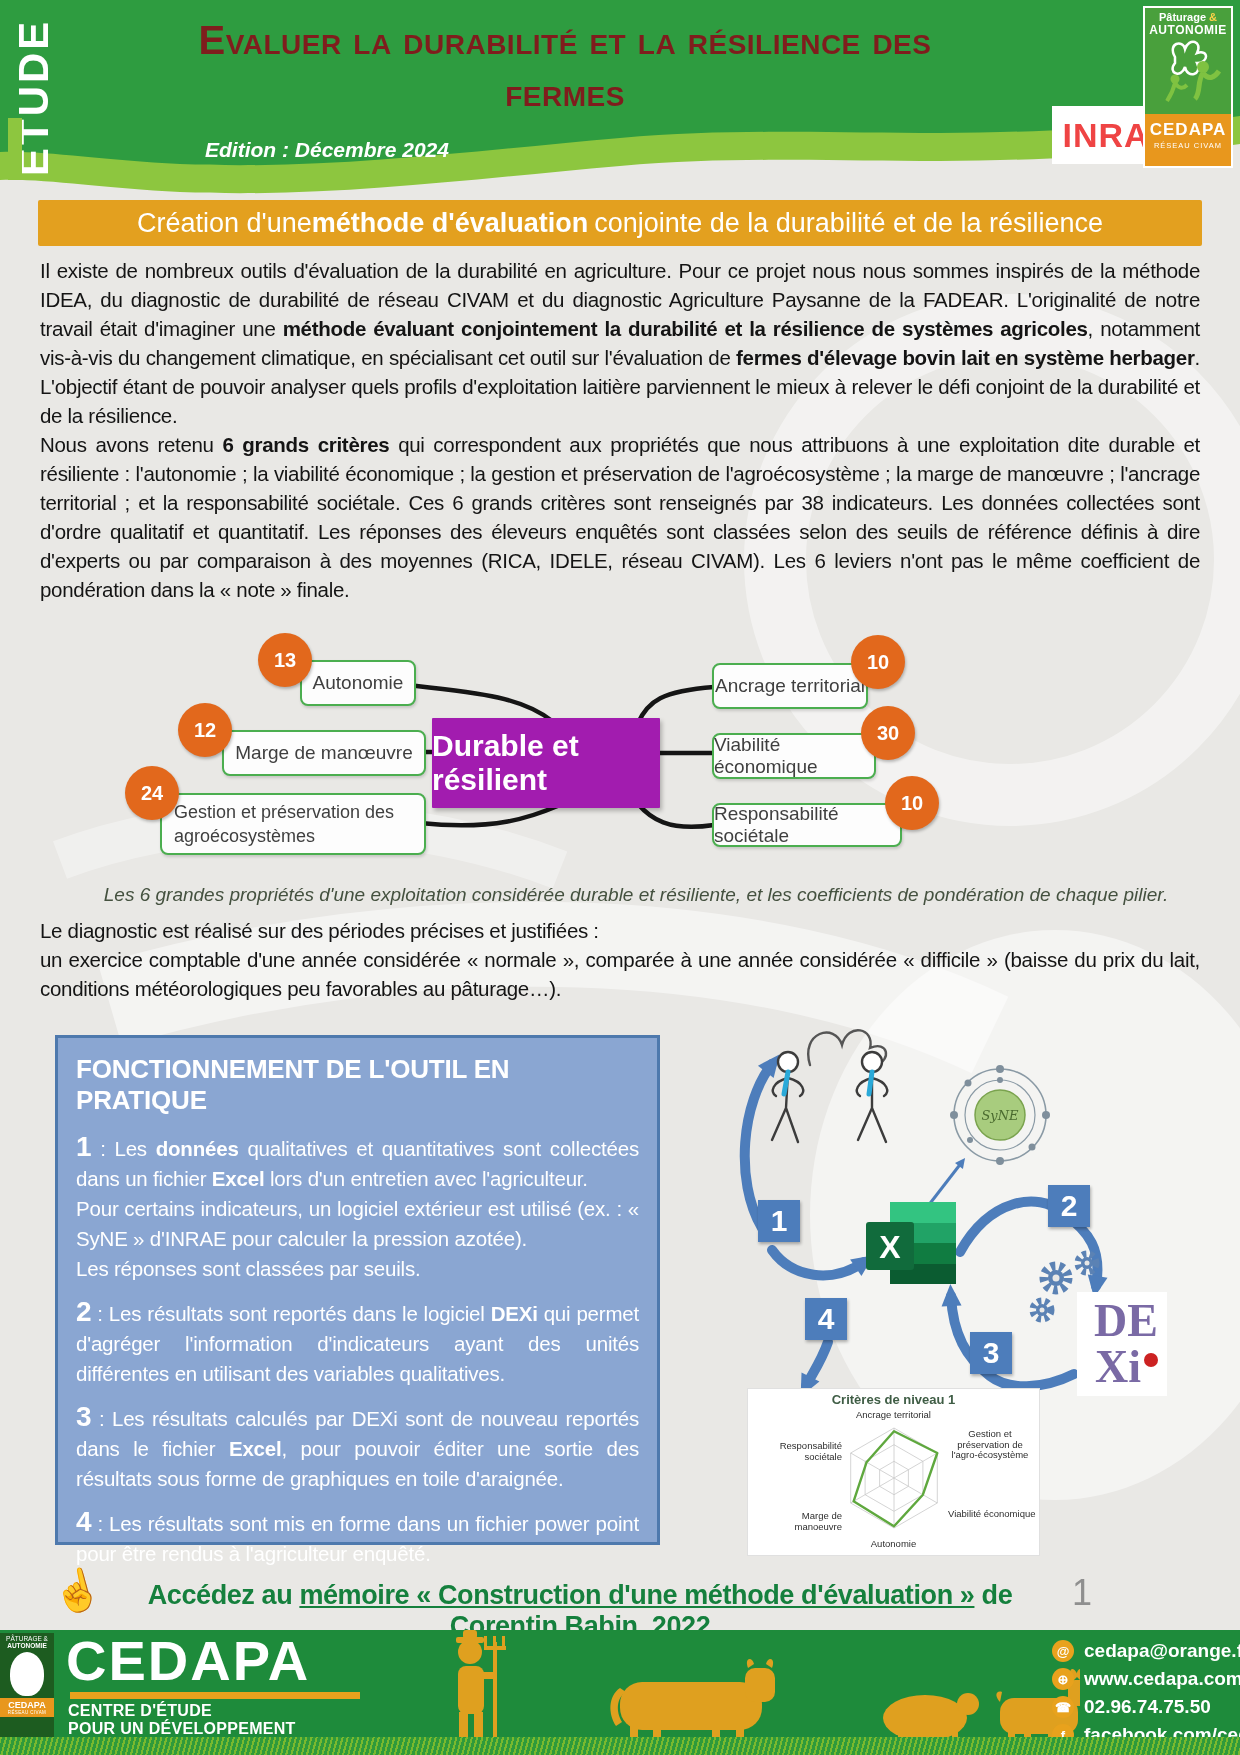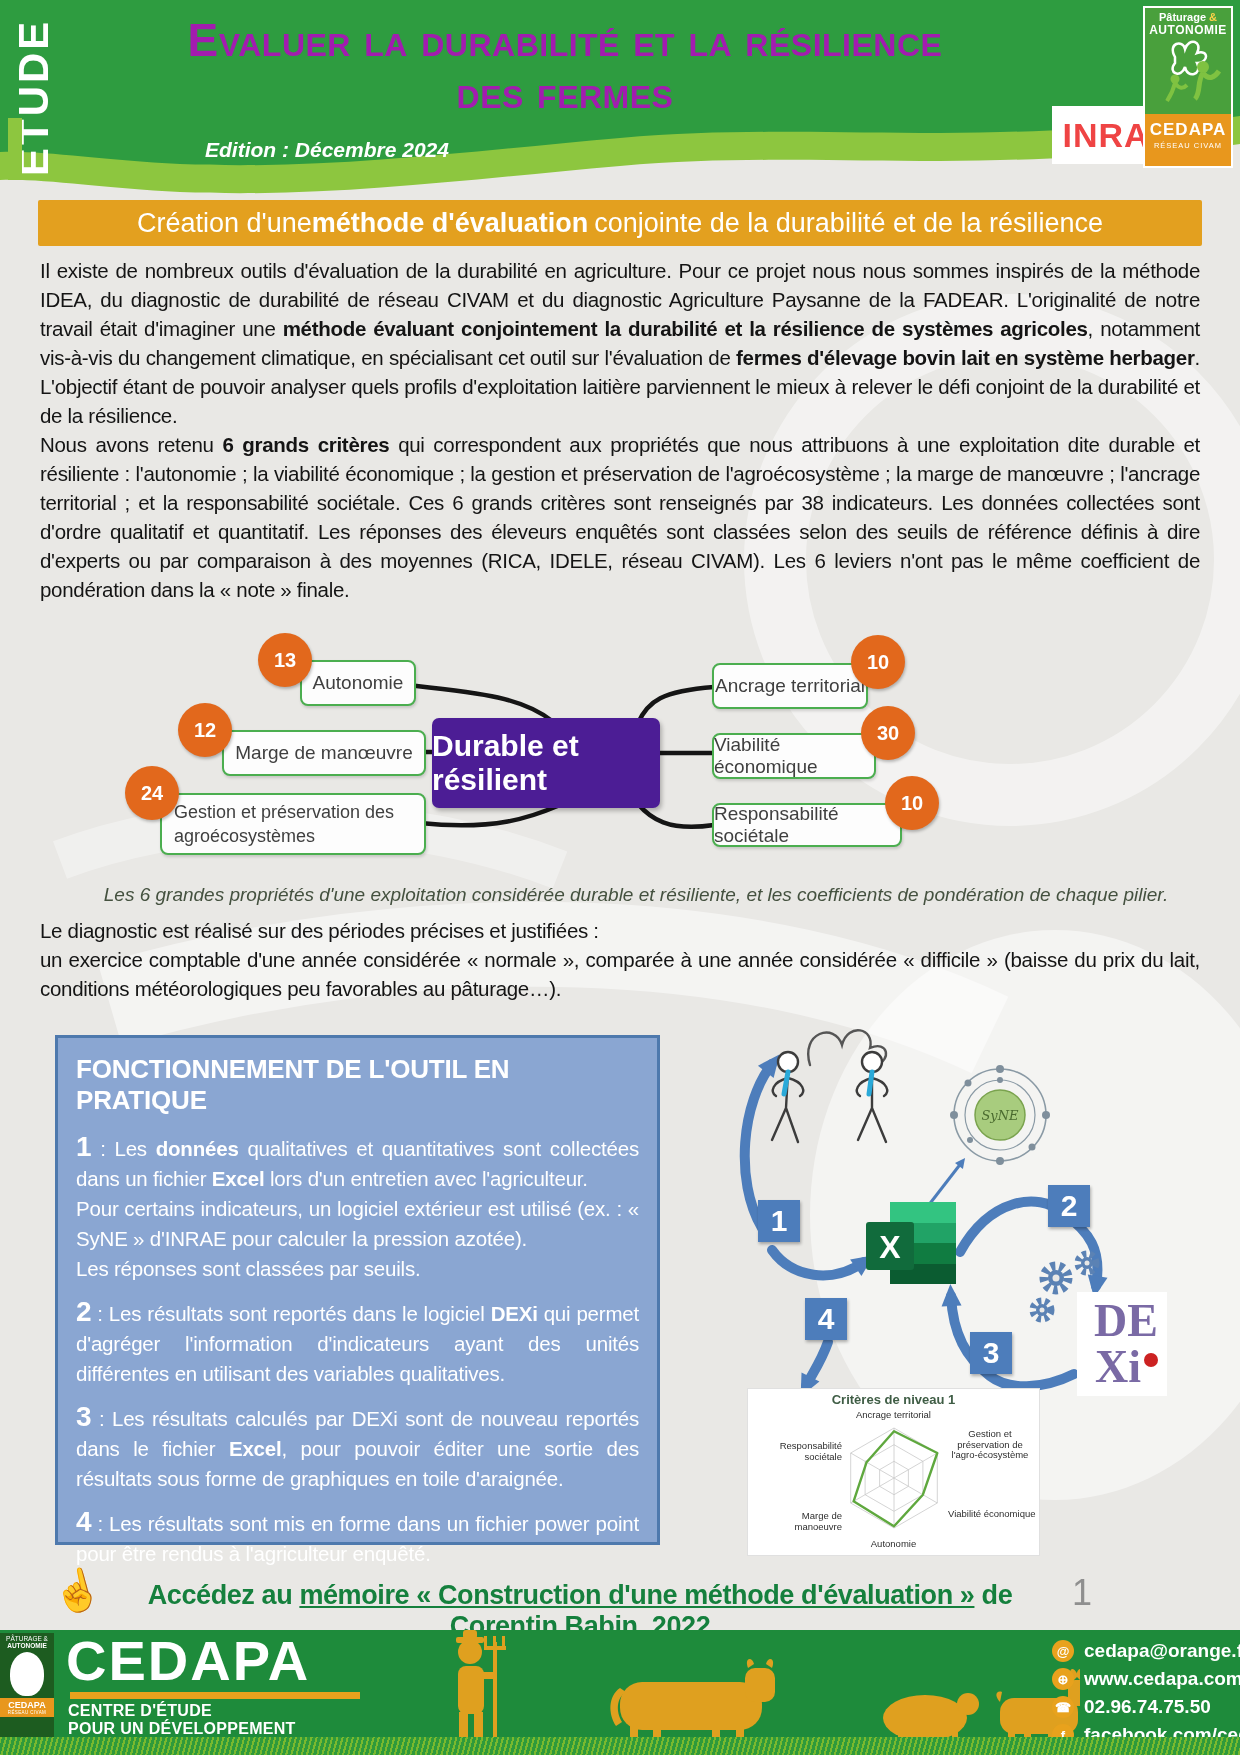--- a/index.html
+++ b/index.html
@@ -5,22 +5,22 @@
   html,body{margin:0;padding:0;background:#cfcfcf;}
   .page{position:relative;width:1240px;height:1755px;background:#e9e8e5;overflow:hidden;
         font-family:"Liberation Sans",sans-serif;margin:0 auto;}
   .abs{position:absolute;}
 
   
   .hdr-svg{left:0;top:0;}
   .etude{left:10px;top:6px;height:170px;color:#fff;font-weight:bold;font-size:42px;
          letter-spacing:3px;writing-mode:vertical-rl;transform:rotate(180deg);}
   .etude-tick{left:8px;top:118px;width:14px;height:62px;background:#8dc63f;}
-  .hdr-title{left:150px;top:14px;width:830px;text-align:center;color:#a21caf;font-weight:bold;
-             font-size:46px;line-height:52px;font-variant:small-caps;letter-spacing:.5px;}
+  .hdr-title{left:150px;top:14px;width:830px;text-align:center;color:#7f1d1d;font-weight:bold;
+             font-size:40px;line-height:52px;font-variant:small-caps;letter-spacing:.5px;}
   .edition{left:205px;top:138px;color:#fff;font-style:italic;font-weight:bold;font-size:21px;}
   .inrae-box{left:1052px;top:106px;width:128px;height:58px;background:#fff;display:flex;
              align-items:center;justify-content:center;color:#ef4444;font-weight:bold;
              font-size:34px;letter-spacing:1px;}
   .inrae-e{text-decoration:line-through;}
   .pa-logo{left:1143px;top:6px;width:90px;height:162px;background:#49a03c;border:2px solid #fff;
            box-sizing:border-box;text-align:center;color:#fff;}
   .pa-l1{font-size:11px;font-weight:bold;margin-top:3px;}
   .pa-amp{color:#ffd24a;}
   .pa-l2{font-size:12px;font-weight:bold;letter-spacing:.5px;}
@@ -38,22 +38,22 @@
   .bodytext{left:40px;top:256px;width:1160px;}
   .bodytext p{margin:0;text-align:justify;font-size:20.5px;line-height:29px;color:#141414;
               letter-spacing:-.3px;}
 
   
   .diagram{left:0;top:645px;width:1240px;height:240px;}
   .nbox{position:absolute;background:#fdfdfd;border:2px solid #4bae4f;border-radius:8px;
         color:#3f3f3f;font-size:19px;display:flex;align-items:center;justify-content:center;
         box-shadow:1px 2px 3px rgba(0,0,0,.15);}
   .nbox.left3{justify-content:flex-start;padding-left:12px;text-align:left;font-size:18px;line-height:24px;}
-  .cbox{position:absolute;left:432px;top:73px;width:228px;height:90px;background:#4c1d95;
-        border-radius:7px;color:#fff;font-weight:bold;font-size:30px;display:flex;
+  .cbox{position:absolute;left:432px;top:73px;width:228px;height:90px;background:#a21caf;
+        border-radius:1px;color:#fff;font-weight:bold;font-size:30px;display:flex;
         align-items:center;justify-content:center;box-shadow:2px 3px 4px rgba(0,0,0,.25);}
   .wcircle{position:absolute;width:54px;height:54px;border-radius:50%;background:#e2681c;
            color:#fff;font-weight:bold;font-size:20px;display:flex;align-items:center;
            justify-content:center;box-shadow:1px 2px 3px rgba(0,0,0,.25);}
   .caption{left:16px;top:884px;width:1240px;text-align:center;font-style:italic;font-size:19px;
            color:#44513f;}
 
   
   .diagno{left:40px;top:916px;width:1160px;color:#141414;}
   .diagno .l1{font-size:20.5px;line-height:29px;letter-spacing:-.3px;}

